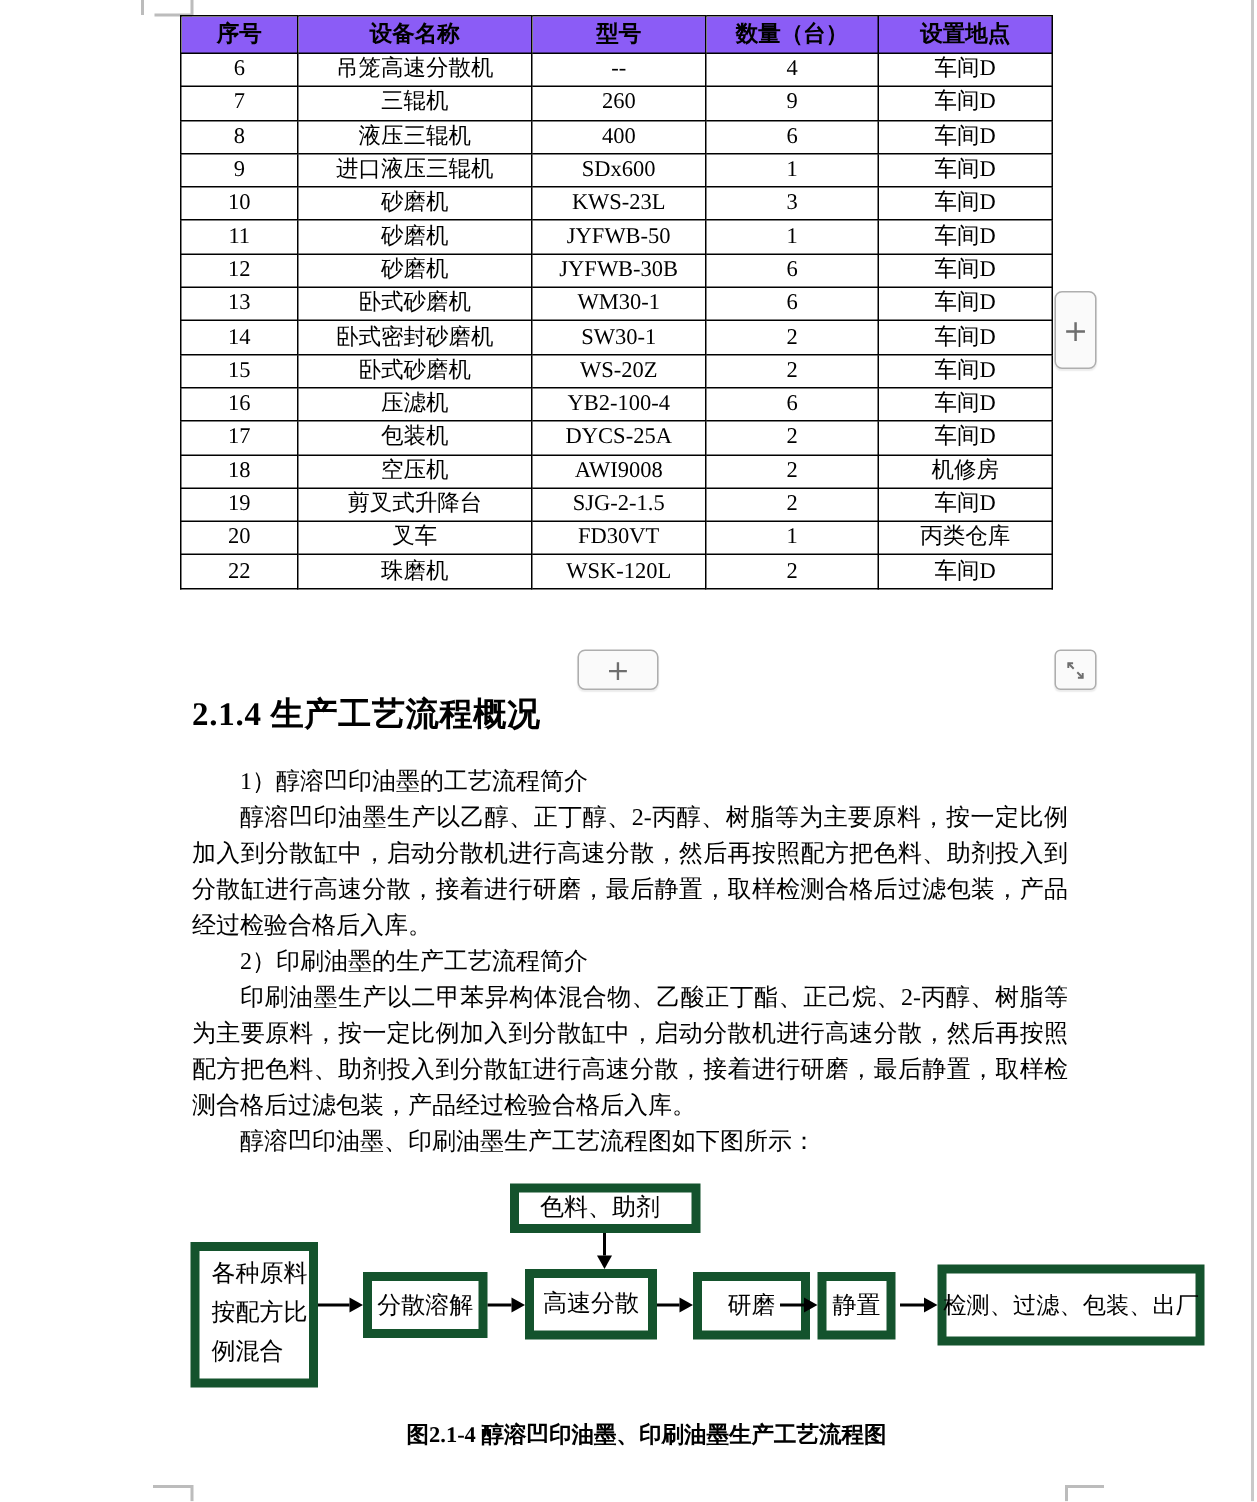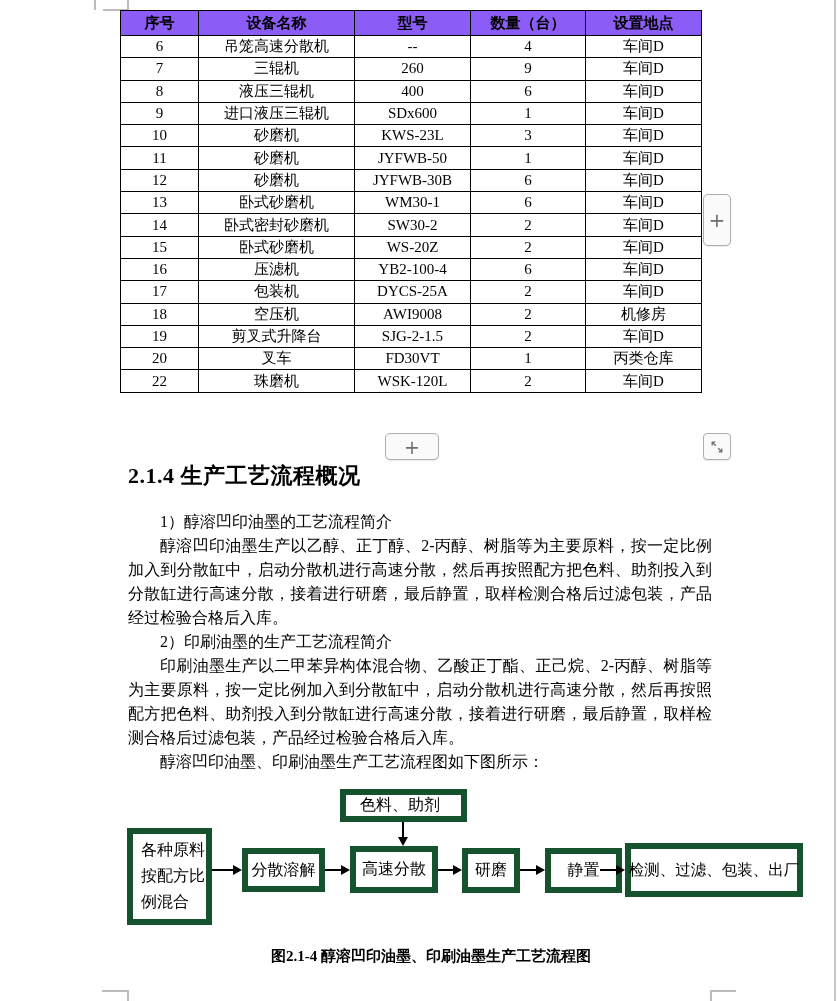--- a/index.html
+++ b/index.html
@@ -54,22 +54,22 @@
     position:absolute; border:6px solid #14532d; background:#fff;
     font-size:16px; display:flex; align-items:center; justify-content:center;
     white-space:nowrap;
   }
   .fb-colorant { left:220px; top:9px;  width:127px; height:33px; justify-content:flex-start; padding-left:14px; }
   .fb-materials{ left:7px;   top:48px; width:85px;  height:97px;
                  white-space:normal; justify-content:flex-start; align-items:flex-start;
                  padding:3px 0 0 8px; line-height:26px; text-align:left; }
   .fb-dissolve { left:122px; top:68px; width:83px;  height:44px; }
   .fb-disperse { left:230px; top:66px; width:88px;  height:47px; }
-  .fb-grind    { left:342px; top:68px; width:58px;  height:45px; }
-  .fb-settle   { left:425px; top:68px; width:77px;  height:45px; }
+  .fb-grind    { left:342px; top:68px; width:78px;  height:45px; }
+  .fb-settle   { left:425px; top:68px; width:52px;  height:45px; }
   .fb-final    { left:505px; top:63px; width:178px; height:54px; font-size:15.5px; }
 
   .aline-h { position:absolute; height:2px; background:#000; top:89px; }
   .ahead-r { position:absolute; top:85px; width:0; height:0;
              border-left:9px solid #000; border-top:5px solid transparent; border-bottom:5px solid transparent; }
   .aline-v { position:absolute; width:2px; background:#000; left:282px; top:42px; height:15px; }
   .ahead-d { position:absolute; left:278px; top:57px; width:0; height:0;
              border-top:9px solid #000; border-left:5px solid transparent; border-right:5px solid transparent; }
 
   .caption {
@@ -163,21 +163,21 @@
           <tr>
             <td>13</td>
             <td>卧式砂磨机</td>
             <td>WM30-1</td>
             <td>6</td>
             <td>车间D</td>
           </tr>
           <tr>
             <td>14</td>
             <td>卧式密封砂磨机</td>
-            <td>SW30-2</td>
+            <td>SW30-1</td>
             <td>2</td>
             <td>车间D</td>
           </tr>
           <tr>
             <td>15</td>
             <td>卧式砂磨机</td>
             <td>WS-20Z</td>
             <td>2</td>
             <td>车间D</td>
           </tr>

